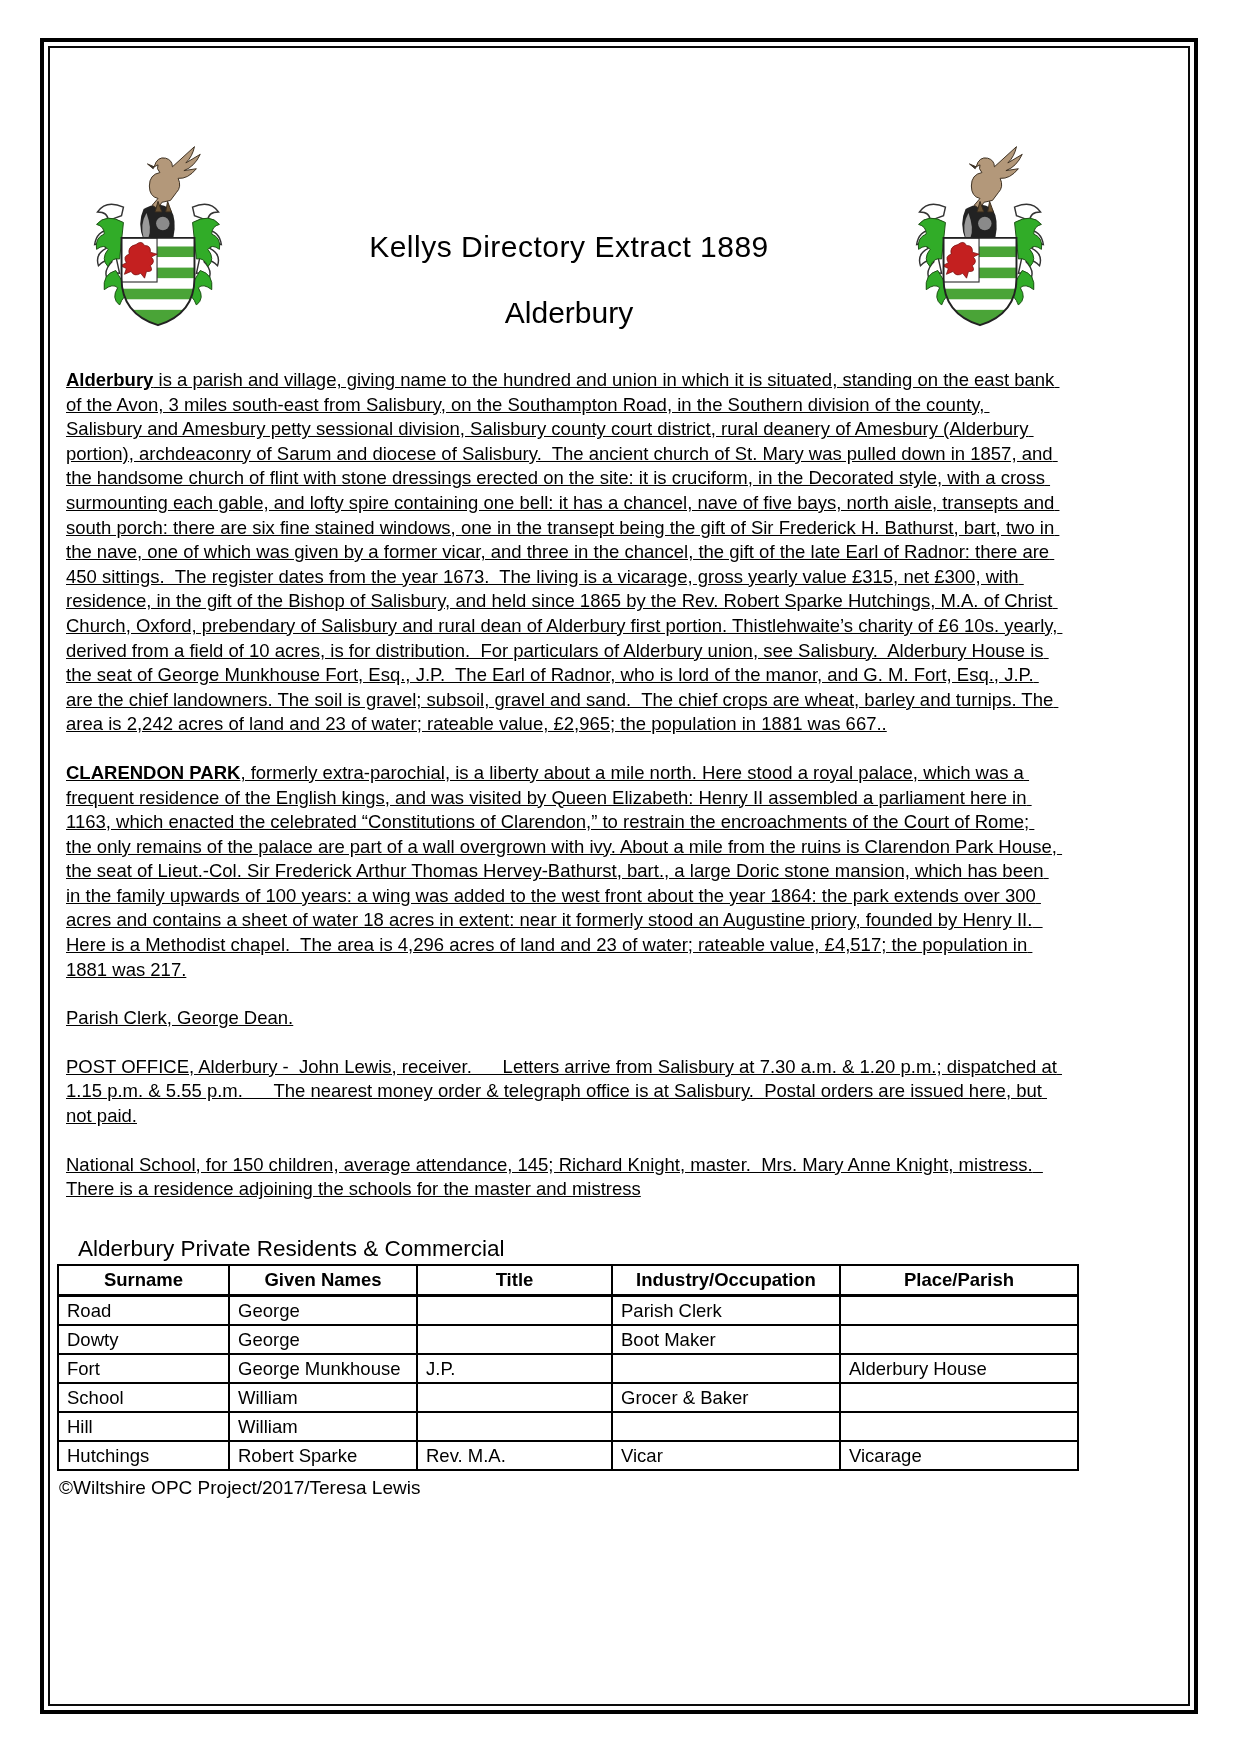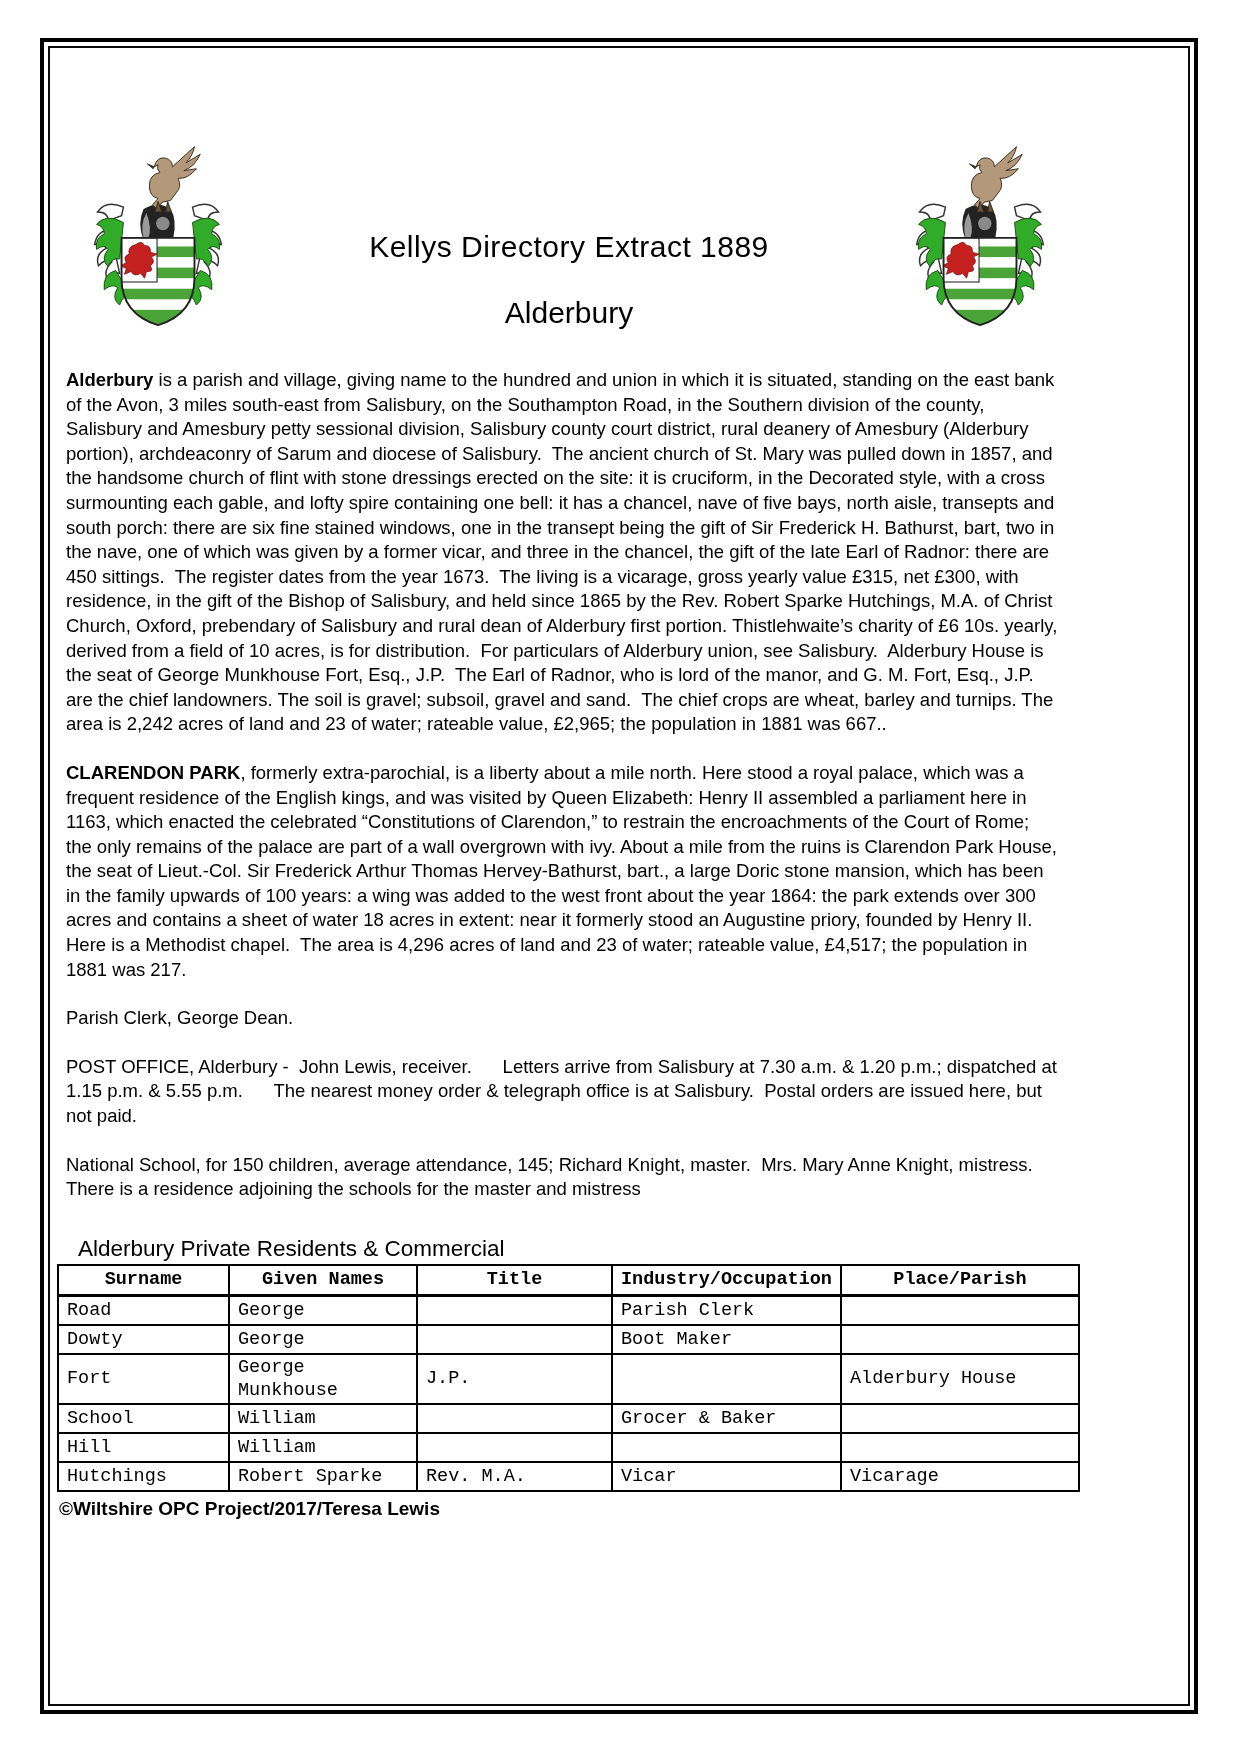--- a/index.html
+++ b/index.html
@@ -10,34 +10,34 @@
 
   .header-row { margin-top:90px; display:flex; align-items:flex-end; }
   .crest { width:136px; height:192px; flex:0 0 auto; }
   .crest.left  { margin-left:40px; }
   .crest.right { margin-right:140px; }
   .title-block { flex:1 1 auto; text-align:center; }
   .doc-title    { font-size:30px; margin-top:36px; letter-spacing:0.5px; }
   .doc-subtitle { font-size:30px; margin-top:32px; }
 
   .content { margin:38px 0 0 16px; width:992px; font-size:18.5px; line-height:24.6px; }
-  .content p { margin:0 0 24px 0; white-space:pre-wrap; }
+  .content p { margin:0 0 24px 0; white-space:pre-wrap;text-decoration:underline; }
   .content p b { font-weight:bold; }
 
   .residents-heading { margin:34px 0 2px 28px; font-size:22.5px; font-weight:normal; }
-  table.residents { border-collapse:collapse; margin-left:7px; table-layout:fixed;font-family:Liberation Mono, monospace; }
+  table.residents { border-collapse:collapse; margin-left:7px; table-layout:fixed; }
   table.residents th, table.residents td {
     border:2px solid #000; font-size:18.5px; padding:1px 8px; overflow:hidden;
   }
   table.residents th { font-weight:bold; text-align:center; height:26px; border-bottom:3px solid #000; }
   table.residents td { text-align:left; height:25px; line-height:23px; }
   .col-surname {width:153px;} .col-given {width:170px;} .col-title {width:177px;}
   .col-occ {width:210px;} .col-place {width:220px;}
 
-  .copyright { margin:6px 0 8px 9px; font-size:19px;font-weight:bold; }
+  .copyright { margin:6px 0 8px 9px; font-size:19px; }
 </style>
 </head>
 <body>
 
 <div class="page">
   <div class="outer-frame">
     <div class="inner-frame">
 
       <div class="header-row">
 

